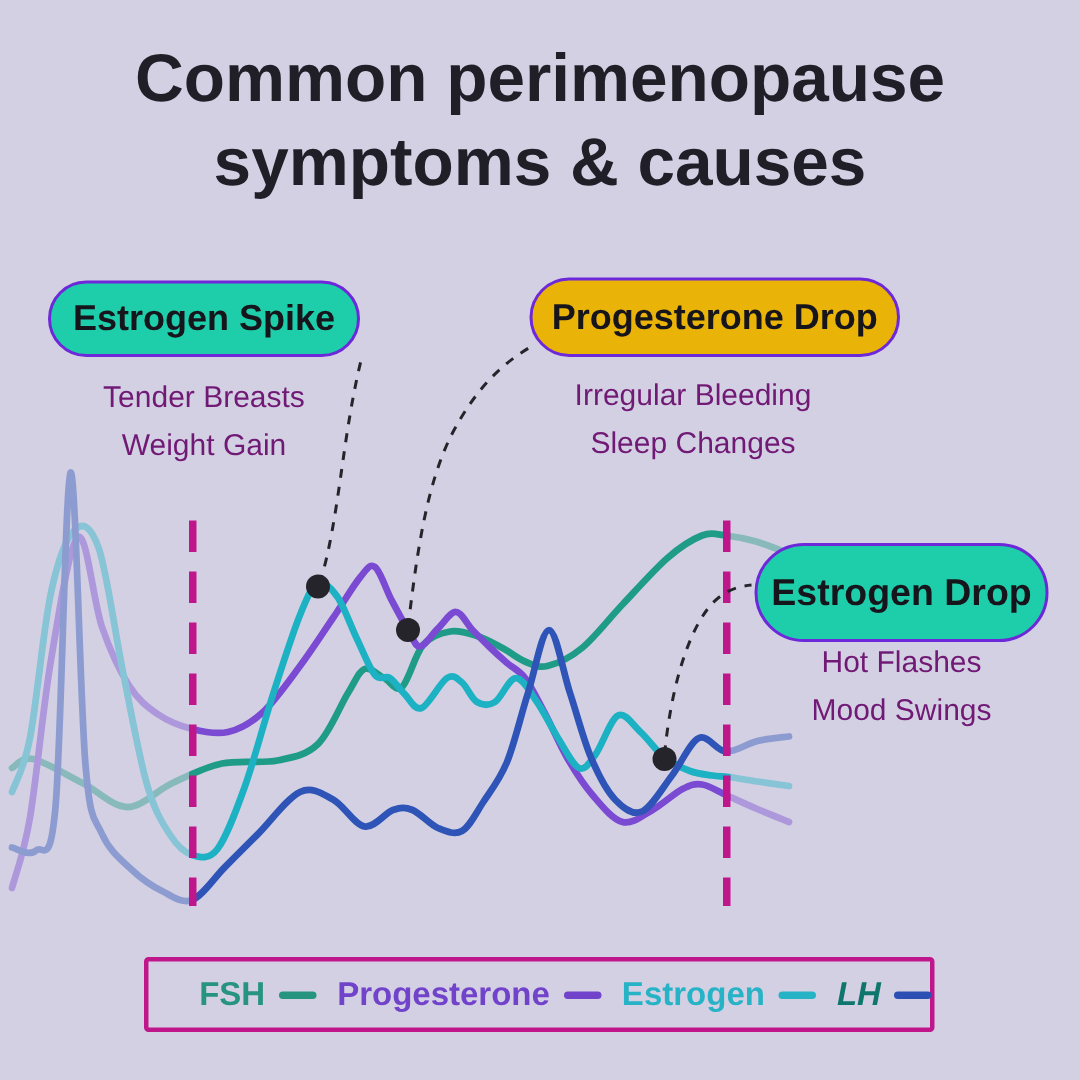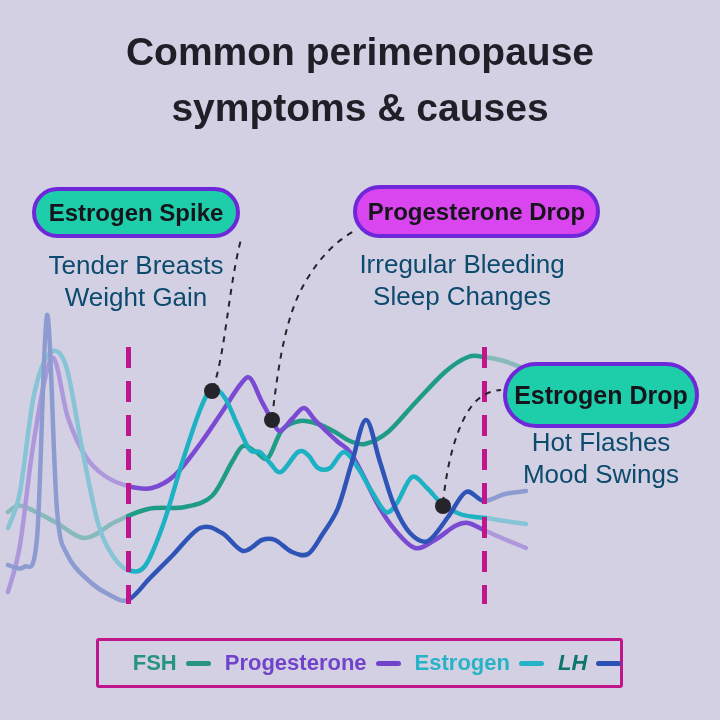--- a/index.html
+++ b/index.html
@@ -5,35 +5,35 @@
   html,body{margin:0;padding:0;}
   body{
     width:720px;height:720px;overflow:hidden;
     font-family:"Liberation Sans", sans-serif;
     background:#d4d0e3;
   }
   .canvas{position:relative;width:720px;height:720px;background:#d4d0e3;}
   .title{
     position:absolute;top:24px;left:0;width:720px;
     text-align:center;color:#201e27;font-weight:700;
-    font-size:39px;line-height:56px;letter-spacing:0px;
+    font-size:45px;line-height:56px;letter-spacing:0px;
   }
   svg.chart{position:absolute;left:0;top:0;width:720px;height:720px;}
   .pill{
     position:absolute;box-sizing:border-box;
-    border:4px solid #6d28d9;border-radius:999px;
+    border:2px solid #6d28d9;border-radius:999px;
     display:flex;align-items:center;justify-content:center;
     font-weight:700;color:#17151c;
   }
   .pill-1{left:32px;top:187px;width:208px;height:51px;font-size:24px;}
   .pill-2{left:353px;top:185px;width:247px;height:53px;font-size:24px;}
   .pill-3{left:503px;top:362px;width:196px;height:66px;font-size:25px;}
   .symptoms{
-    position:absolute;text-align:center;color:#0c4a6e;
-    font-size:26px;line-height:32px;font-weight:500;
+    position:absolute;text-align:center;color:#701a75;
+    font-size:20px;line-height:32px;font-weight:500;
   }
   .sym-1{left:14px;top:249px;width:244px;}
   .sym-2{left:335px;top:248px;width:254px;}
   .sym-3{left:495px;top:426px;width:212px;}
   .legend{
     position:absolute;left:96px;top:638px;width:527px;height:50px;
     box-sizing:border-box;border:3px solid #c0168c;border-radius:3px;
     display:flex;align-items:center;justify-content:center;gap:14px;
     background:transparent;
     padding-left:35px;
@@ -69,21 +69,21 @@
     </svg>
 
   <div class="pill pill-1" style="background: rgb(30, 205, 170);">
     <span>Estrogen Spike</span>
   </div>
   <div class="symptoms sym-1">
     <div>Tender Breasts</div>
     <div>Weight Gain</div>
   </div>
 
-  <div class="pill pill-2" style="background: #d946ef; align-items: center;">
+  <div class="pill pill-2" style="background: #eab308; align-items: center;">
     <span>Progesterone Drop</span>
   </div>
   <div class="symptoms sym-2">
     <div>Irregular Bleeding</div>
     <div>Sleep Changes</div>
   </div>
 
   <div class="pill pill-3" style="background: rgb(30, 205, 170);">
     <span>Estrogen Drop</span>
   </div>

